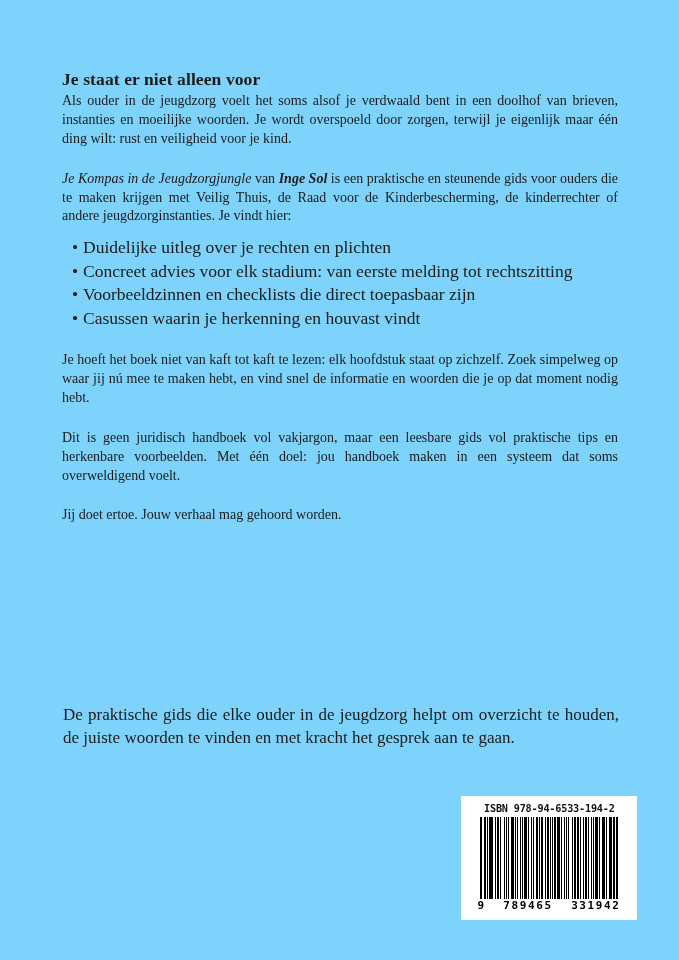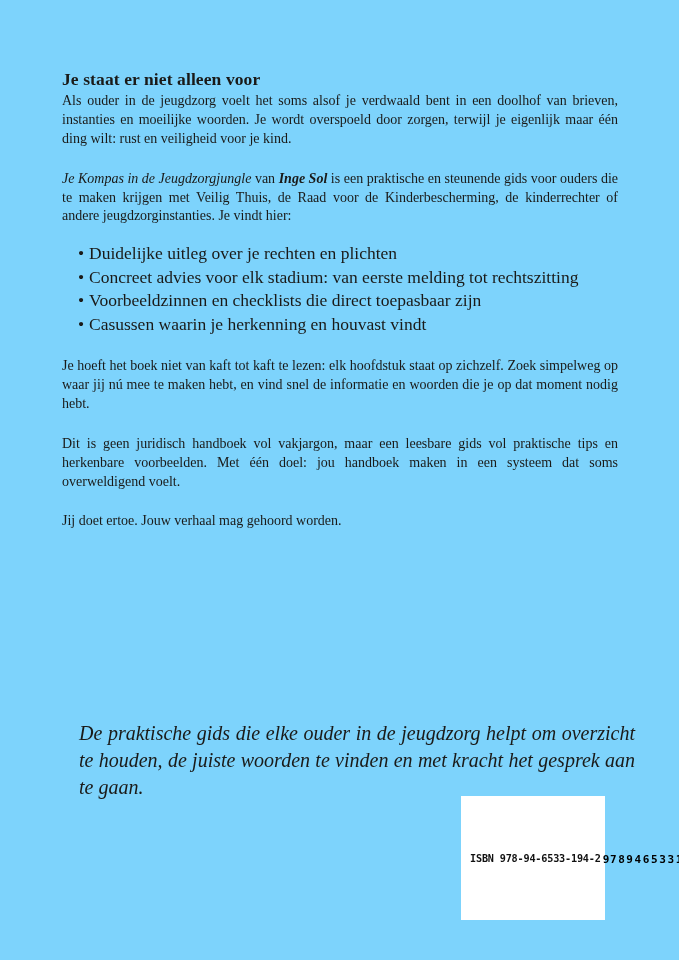--- a/index.html
+++ b/index.html
@@ -56,21 +56,21 @@
     margin-top: 40px;
   }
 
   .para .author-bold {
     font-weight: bold;
     font-style: italic;
   }
 
   .bullet-list {
     list-style: none;
-    margin: 16px;
+    margin: 10px;
     padding: 0;
   }
 
   .bullet-list li {
     font-size: 17.5px;
     line-height: 1.345;
     margin: 0;
     padding: 0;
     text-align: left;
     white-space: nowrap;
@@ -79,40 +79,39 @@
   .bullet-list li .dot {
     display: inline-block;
     width: 11px;
   }
 
   .closing {
     position: absolute;
     left: 62px;
     top: 703px;
     width: 556px;
-    font-size: 20px;
-    font-style: italic;
+    font-size: 17px;
     line-height: 1.345;
     text-align: justify;
     text-justify: inter-word;
-    margin: 17px;
+    margin: 1px;
   }
 
   
   .barcode-box {
     position: absolute;
     left: 461px;
     top: 796px;
-    width: 144px;
+    width: 176px;
     height: 124px;
     background: #ffffff;
     box-sizing: border-box;
     padding: 5px 7px 4px 7px;
     display: flex;
-    flex-direction: row;
+    flex-direction: column;
     align-items: center;
   }
 
   .isbn-text {
     font-family: "DejaVu Sans Mono", "Liberation Mono", monospace;
     font-size: 10.5px;
     font-weight: bold;
     color: #111;
     letter-spacing: -0.2px;
     line-height: 1;

